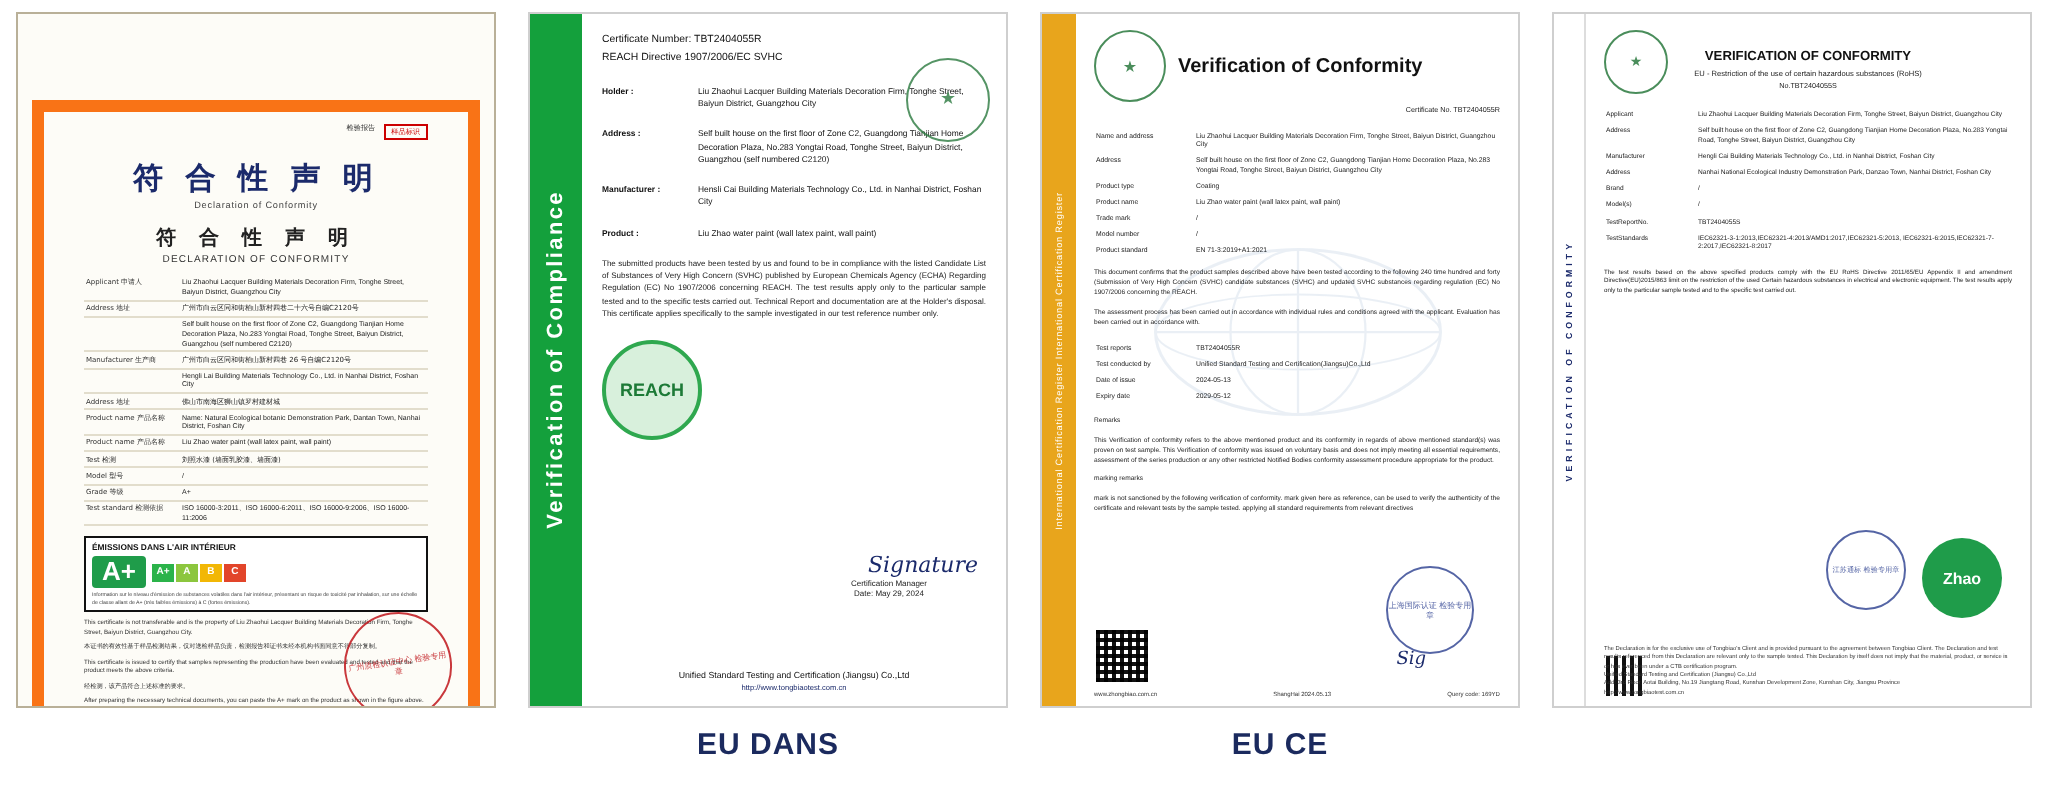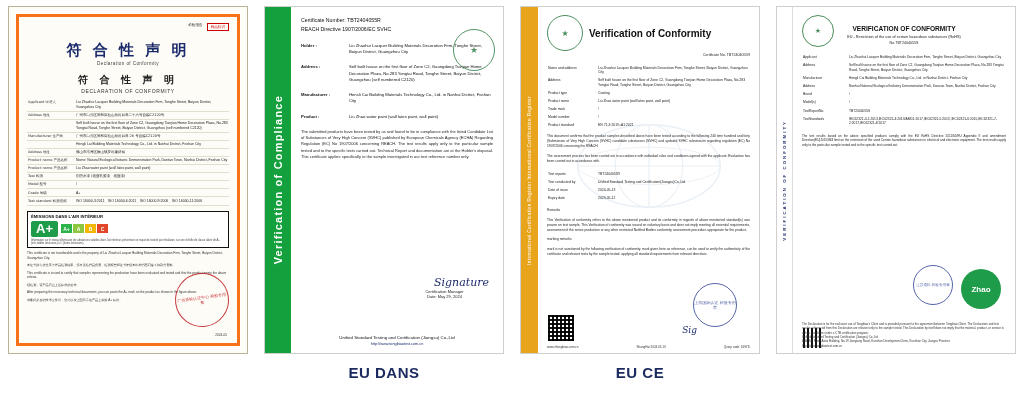--- a/index.html
+++ b/index.html
@@ -43,25 +43,26 @@
     overflow:hidden;
   }
 
   
   .d1{
     border:1px solid #b9b098;
     padding:7px;
     background:#fdfcf7;
   }
   .d1 .inner{
-    border:3px solid #f97316;
+    border:6px solid #f97316;
     height:100%;
     box-sizing:border-box;
-    padding:6px 8px;
+    padding:6px 20px;
     position:relative;
+    margin-top:36px;
   }
   .d1 .topbar{
     display:flex;justify-content:flex-end;gap:4px;
     font-size:3.6px;color:#333;
   }
   .d1 .redbox{
     border:1px solid #c00;color:#c00;padding:1px 3px;font-size:3.6px;
   }
   .d1 .cn-title{
     text-align:center;
@@ -180,21 +181,21 @@
     background:
       repeating-linear-gradient(90deg,#111 0 2px,#fff 2px 4px),
       repeating-linear-gradient(0deg,#111 0 2px,#fff 2px 4px);
     background-blend-mode:multiply;
   }
   .d3 .bluestamp{
     position:absolute;right:22px;bottom:26px;width:42px;height:42px;border-radius:50%;
     border:1.3px solid #2b3f8f;color:#2b3f8f;font-size:4px;display:flex;align-items:center;justify-content:center;
     text-align:center;opacity:.8;font-family:"DejaVu Sans", sans-serif;
   }
-  .d3 .sig2{position:absolute;right:62px;bottom:18px;font-family:"DejaVu Serif", serif;font-style:italic;font-size:9px;color:#1b2a6b;}
+  .d3 .sig2{position:absolute;right:46px;bottom:18px;font-family:"DejaVu Serif", serif;font-style:italic;font-size:9px;color:#1b2a6b;}
   .d3 .fbar{
     position:absolute;left:9px;right:9px;bottom:4px;display:flex;justify-content:space-between;
     font-size:3px;color:#333;
   }
 
   
   .d4{border:1px solid #cfcfcf;display:flex;background:#fff;}
   .d4 .sidebar{
     width:15px;background:#fff;color:#1b2a6b;border-right:1px solid #ddd;
     display:flex;align-items:center;justify-content:center;
@@ -373,20 +374,21 @@
           <div class="k">Product :</div>
           <div class="v">Liu Zhao water paint (wall latex paint, wall paint)</div>
         </div>
 
         <div class="ptext">The submitted products have been tested by us and found to be in compliance with the listed Candidate List of Substances of Very High Concern (SVHC) published by European Chemicals Agency (ECHA) Regarding Regulation (EC) No 1907/2006 concerning REACH.
 
 The test results apply only to the particular sample tested and to the specific tests carried out. Technical Report and documentation are at the Holder's disposal.
 
 This certificate applies specifically to the sample investigated in our test reference number only.</div>
 
+        <div class="reach-badge">REACH</div>
 
         <div class="sigline">
           <div class="sigscript">Signature</div>
           <div>Certification Manager</div>
           <div>Date: May 29, 2024</div>
         </div>
 
         <div class="footline">
           <div>Unified Standard Testing and Certification (Jiangsu)  Co.,Ltd</div>
           <div class="url">http://www.tongbiaotest.com.cn</div>

